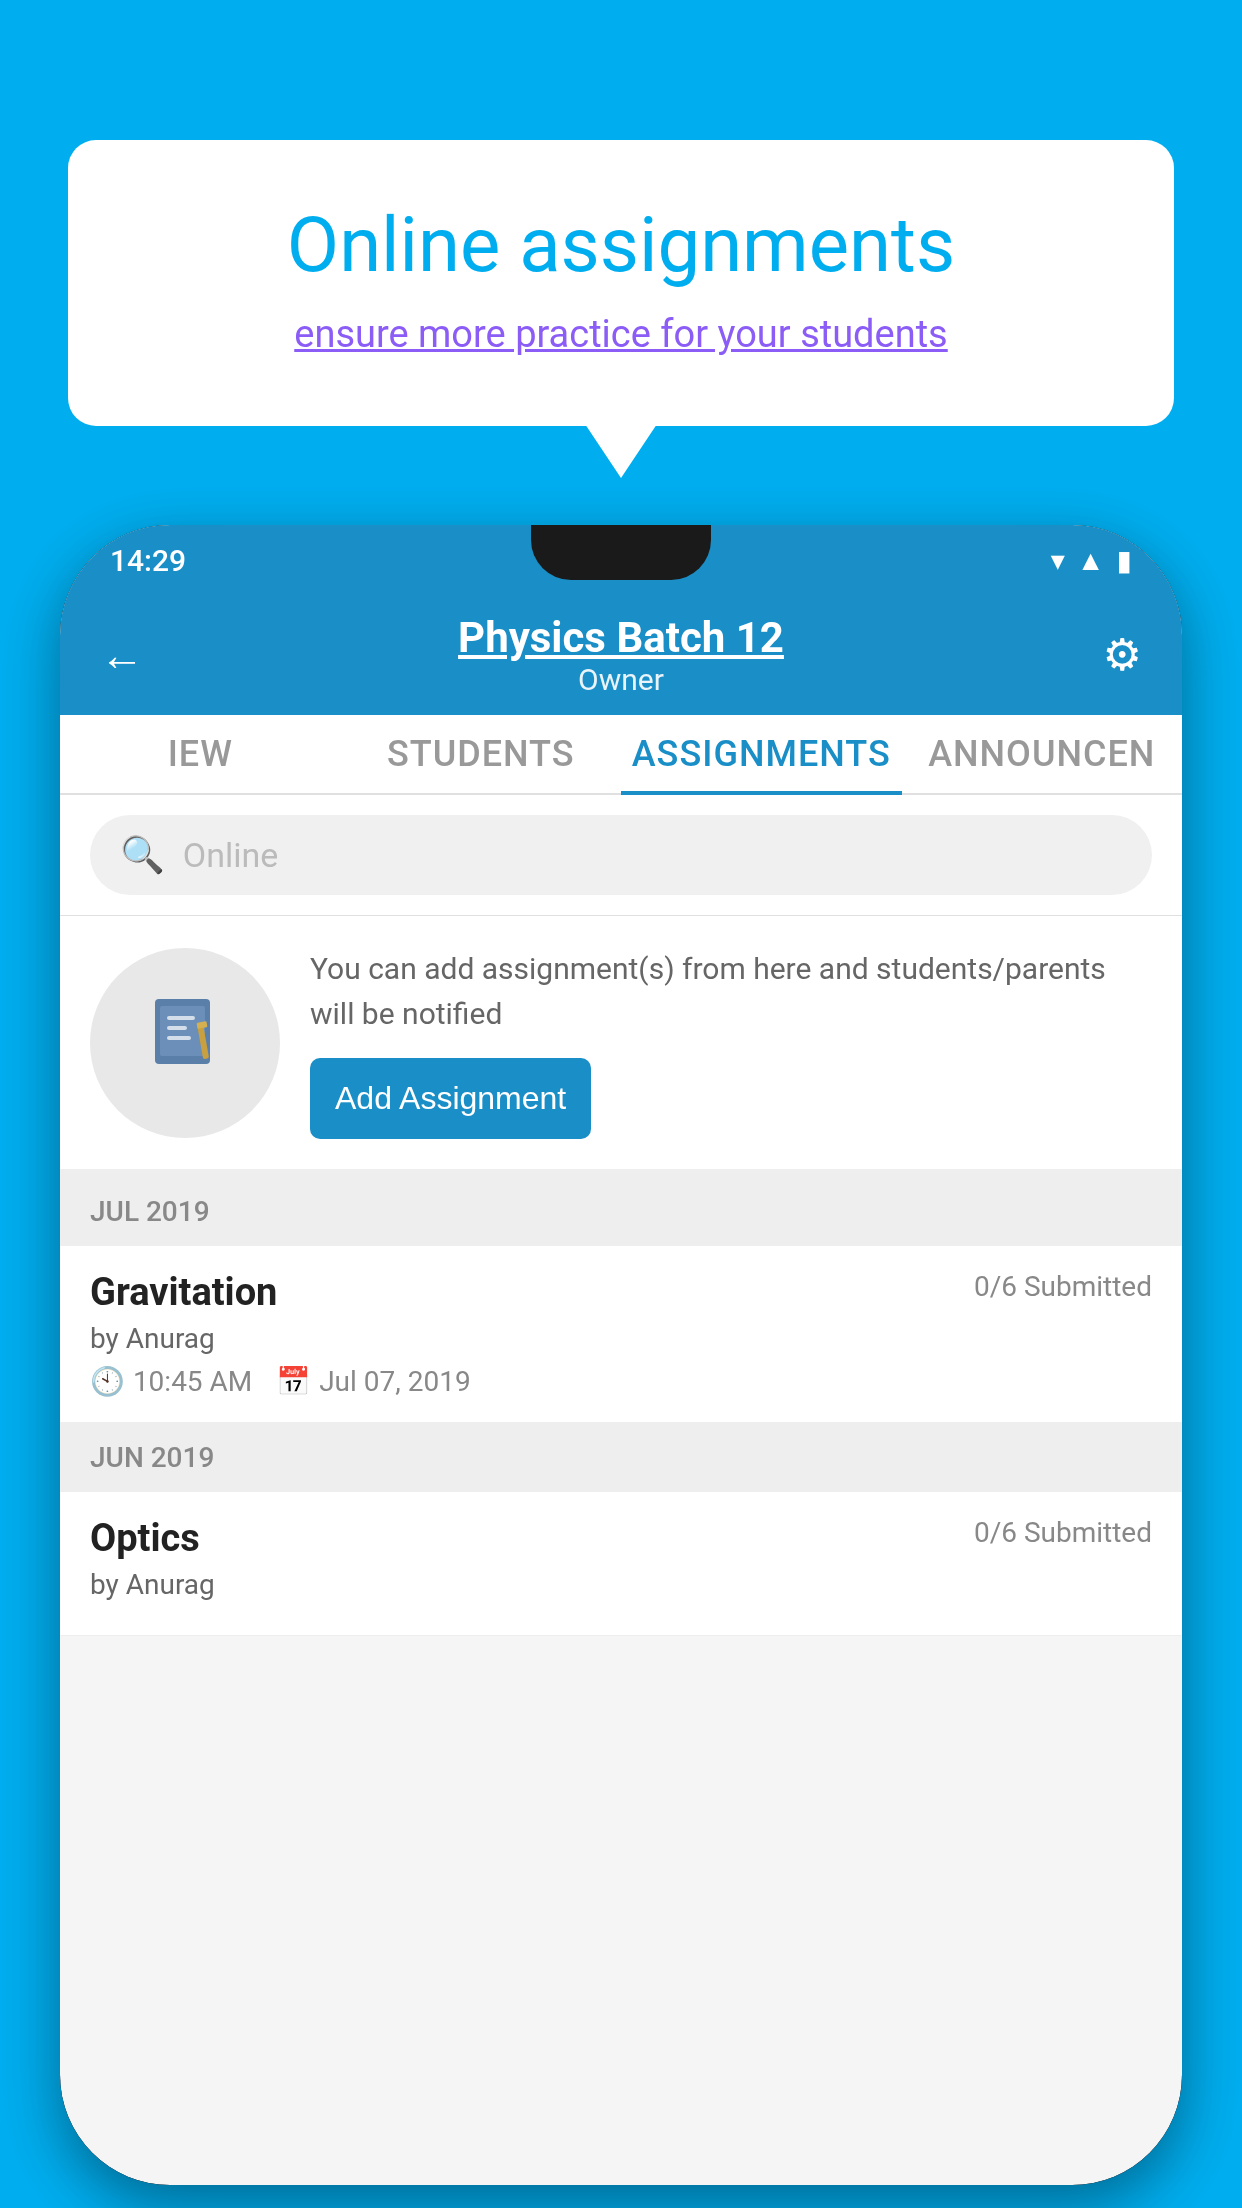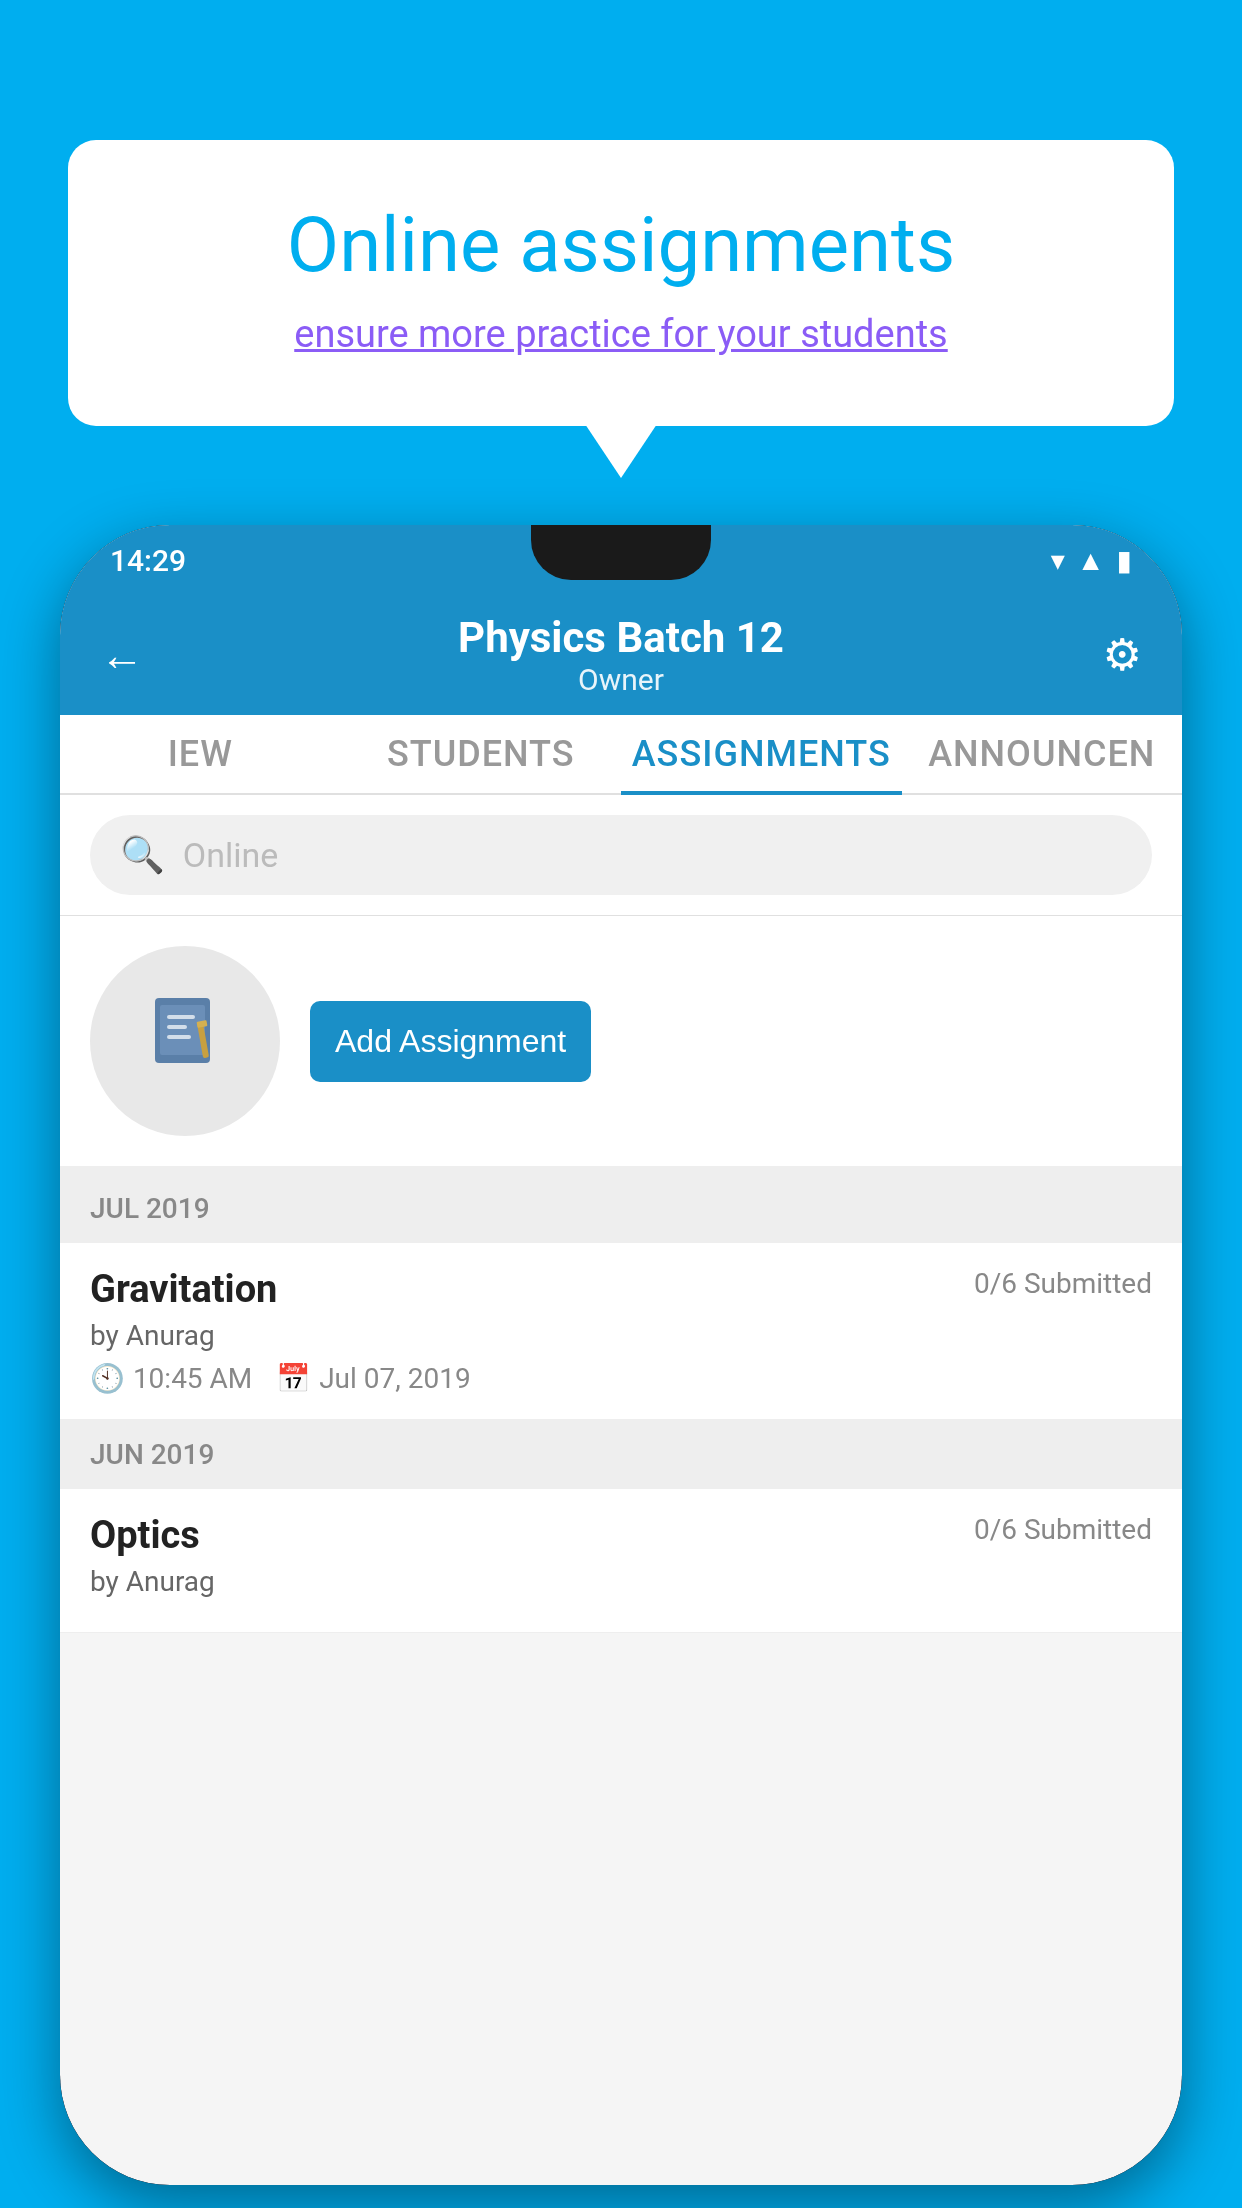--- a/index.html
+++ b/index.html
@@ -127,20 +127,21 @@
       width: 60px;
     }
     .top-bar-center {
       text-align: center;
       flex: 1;
     }
     .top-bar-title {
       color: white;
       font-size: 42px;
       font-weight: 700;
+      text-decoration: underline;
     }
     .top-bar-subtitle {
       color: rgba(255,255,255,0.9);
       font-size: 30px;
       font-weight: 400;
     }
     .settings-icon {
       color: white;
       font-size: 44px;
       width: 60px;
@@ -405,20 +406,21 @@
               <rect x="15" y="12" width="45" height="50" rx="2" fill="#6b8fb8"></rect>
               <rect x="22" y="22" width="28" height="4" rx="2" fill="white" opacity="0.7"></rect>
               <rect x="22" y="32" width="20" height="4" rx="2" fill="white" opacity="0.7"></rect>
               <rect x="22" y="42" width="24" height="4" rx="2" fill="white" opacity="0.7"></rect>
               <rect x="55" y="30" width="6" height="35" rx="2" fill="#c8a040" transform="rotate(-10 58 47)"></rect>
               <rect x="52" y="28" width="10" height="6" rx="1" fill="#d4b050" transform="rotate(-10 57 31)"></rect>
             </svg>
           </span>
         </div>
         <div class="promo-content">
+          <div class="promo-text">You can add assignment(s) from here and students/parents will be notified</div>
           <button class="add-assignment-btn">Add Assignment</button>
         </div>
       </div>
 
       <div class="month-header">
         <span class="month-label">JUL 2019</span>
       </div>
 
       <div class="assignment-item">
         <div class="assignment-top">

